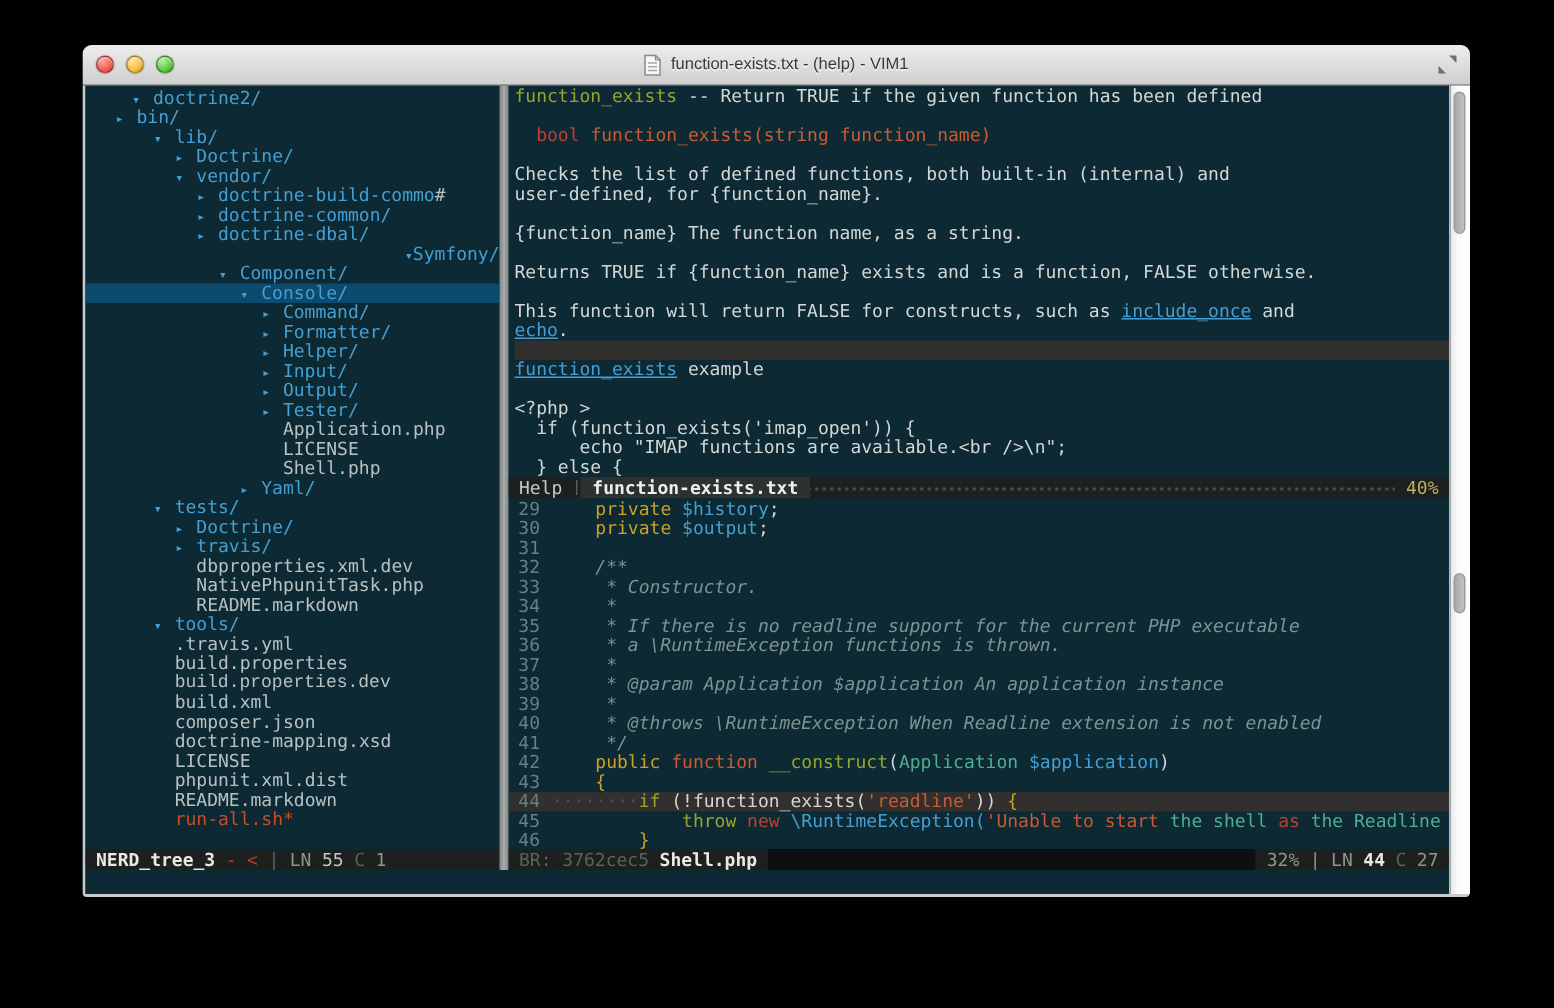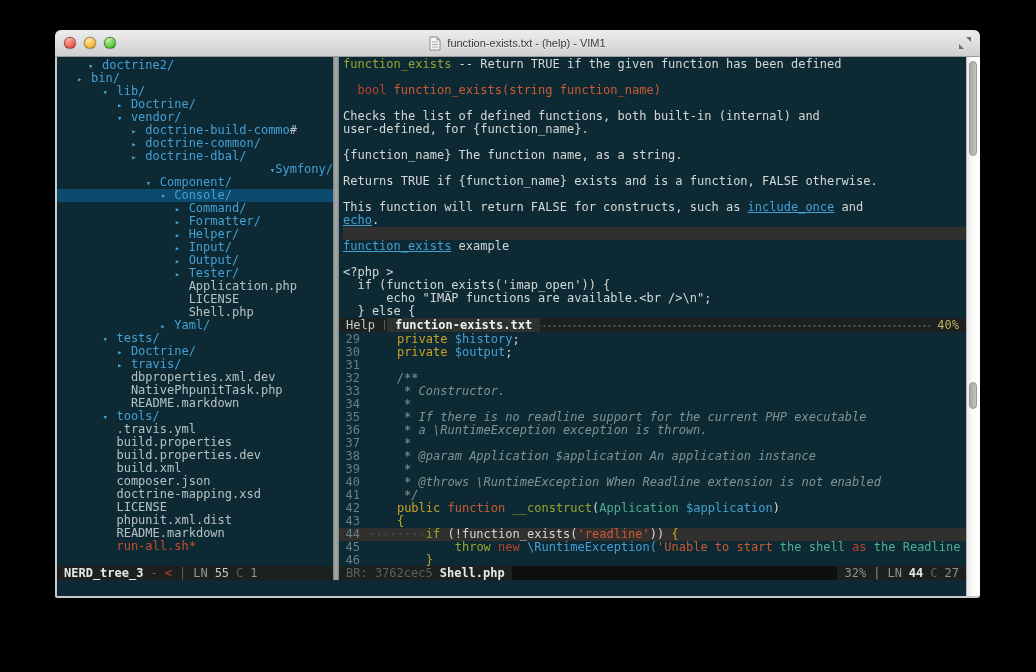--- a/index.html
+++ b/index.html
@@ -137,21 +137,21 @@
                 <div class="trow" style="padding-left: 103.2px;"><span class="arrow">▸</span><span class="c-dir">Yaml/</span></div>
                 <div class="trow" style="padding-left: 45.44px;"><span class="arrow">▾</span><span class="c-dir">tests/</span></div>
                 <div class="trow" style="padding-left: 59.88px;"><span class="arrow">▸</span><span class="c-dir">Doctrine/</span></div>
                 <div class="trow" style="padding-left: 59.88px;"><span class="arrow">▸</span><span class="c-dir">travis/</span></div>
                 <div class="trow" style="padding-left: 59.88px;"><span class="spacer"></span><span class="c-file">dbproperties.xml.dev</span></div>
                 <div class="trow" style="padding-left: 59.88px;"><span class="spacer"></span><span class="c-file">NativePhpunitTask.php</span></div>
                 <div class="trow" style="padding-left: 59.88px;"><span class="spacer"></span><span class="c-file">README.markdown</span></div>
                 <div class="trow" style="padding-left: 45.44px;"><span class="arrow">▾</span><span class="c-dir">tools/</span></div>
                 <div class="trow" style="padding-left: 45.44px;"><span class="spacer"></span><span class="c-file">.travis.yml</span></div>
                 <div class="trow" style="padding-left: 45.44px;"><span class="spacer"></span><span class="c-file">build.properties</span></div>
-                <div class="trow" style="padding-left: 45.44px;"><span class="spacer"></span><span class="c-file">build.properties.dev</span></div>
+                <div class="trow" style="padding-left: 45.44px; font-family: Liberation Mono, monospace;"><span class="spacer"></span><span class="c-file">build.properties.dev</span></div>
                 <div class="trow" style="padding-left: 45.44px;"><span class="spacer"></span><span class="c-file">build.xml</span></div>
                 <div class="trow" style="padding-left: 45.44px;"><span class="spacer"></span><span class="c-file">composer.json</span></div>
                 <div class="trow" style="padding-left: 45.44px;"><span class="spacer"></span><span class="c-file">doctrine-mapping.xsd</span></div>
                 <div class="trow" style="padding-left: 45.44px;"><span class="spacer"></span><span class="c-file">LICENSE</span></div>
                 <div class="trow" style="padding-left: 45.44px;"><span class="spacer"></span><span class="c-file">phpunit.xml.dist</span></div>
                 <div class="trow" style="padding-left: 45.44px;"><span class="spacer"></span><span class="c-file">README.markdown</span></div>
                 <div class="trow" style="padding-left: 45.44px;"><span class="spacer"></span><span class="c-exec">run-all.sh*</span></div>
               </div>
             <div class="status">
               <span class="st-white st-pad">NERD_tree_3</span>
@@ -198,21 +198,21 @@
               <span class="st-khaki st-pad">40%</span>
             </div>
             <div class="codelines">
                 <div class="ln"><span class="lnum">29</span><span class="sg-t">    </span><span class="sg-g">private</span><span class="sg-t"> </span><span class="sg-b">$history</span><span class="sg-t">;</span></div>
                 <div class="ln"><span class="lnum">30</span><span class="sg-t">    </span><span class="sg-g">private</span><span class="sg-t"> </span><span class="sg-b">$output</span><span class="sg-t">;</span></div>
                 <div class="ln"><span class="lnum">31</span></div>
                 <div class="ln"><span class="lnum">32</span><span class="sg-c">    /**</span></div>
                 <div class="ln"><span class="lnum">33</span><span class="sg-c">     * Constructor.</span></div>
                 <div class="ln"><span class="lnum">34</span><span class="sg-c">     *</span></div>
                 <div class="ln"><span class="lnum">35</span><span class="sg-c">     * If there is no readline support for the current PHP executable</span></div>
-                <div class="ln"><span class="lnum">36</span><span class="sg-c">     * a \RuntimeException exception is thrown.</span></div>
+                <div class="ln"><span class="lnum">36</span><span class="sg-c">     * a \RuntimeException functions is thrown.</span></div>
                 <div class="ln"><span class="lnum">37</span><span class="sg-c">     *</span></div>
                 <div class="ln"><span class="lnum">38</span><span class="sg-c">     * @param Application $application An application instance</span></div>
                 <div class="ln"><span class="lnum">39</span><span class="sg-c">     *</span></div>
                 <div class="ln"><span class="lnum">40</span><span class="sg-c">     * @throws \RuntimeException When Readline extension is not enabled</span></div>
                 <div class="ln"><span class="lnum">41</span><span class="sg-c">     */</span></div>
                 <div class="ln"><span class="lnum">42</span><span class="sg-t">    </span><span class="sg-g">public</span><span class="sg-t"> </span><span class="sg-o">function</span><span class="sg-t"> </span><span class="sg-v">__construct</span><span class="sg-t">(</span><span class="sg-s">Application</span><span class="sg-t"> </span><span class="sg-b">$application</span><span class="sg-t">)</span></div>
                 <div class="ln"><span class="lnum">43</span><span class="sg-t">    </span><span class="sg-g">{</span></div>
                 <div class="ln hl"><span class="lnum">44</span><span class="sg-ws">········</span><span class="sg-v">if</span><span class="sg-t"> (!function_exists(</span><span class="sg-o">'readline'</span><span class="sg-t">)) </span><span class="sg-g">{</span></div>
                 <div class="ln"><span class="lnum">45</span><span class="sg-t">            </span><span class="sg-v">throw</span><span class="sg-t"> </span><span class="sg-r">new</span><span class="sg-t"> </span><span class="sg-b">\RuntimeException(</span><span class="sg-o">'Unable to start</span><span class="sg-s"> the shell </span><span class="sg-r">as</span><span class="sg-s"> the Readline extensi</span></div>
                 <div class="ln"><span class="lnum">46</span><span class="sg-t">        </span><span class="sg-g">}</span></div>

